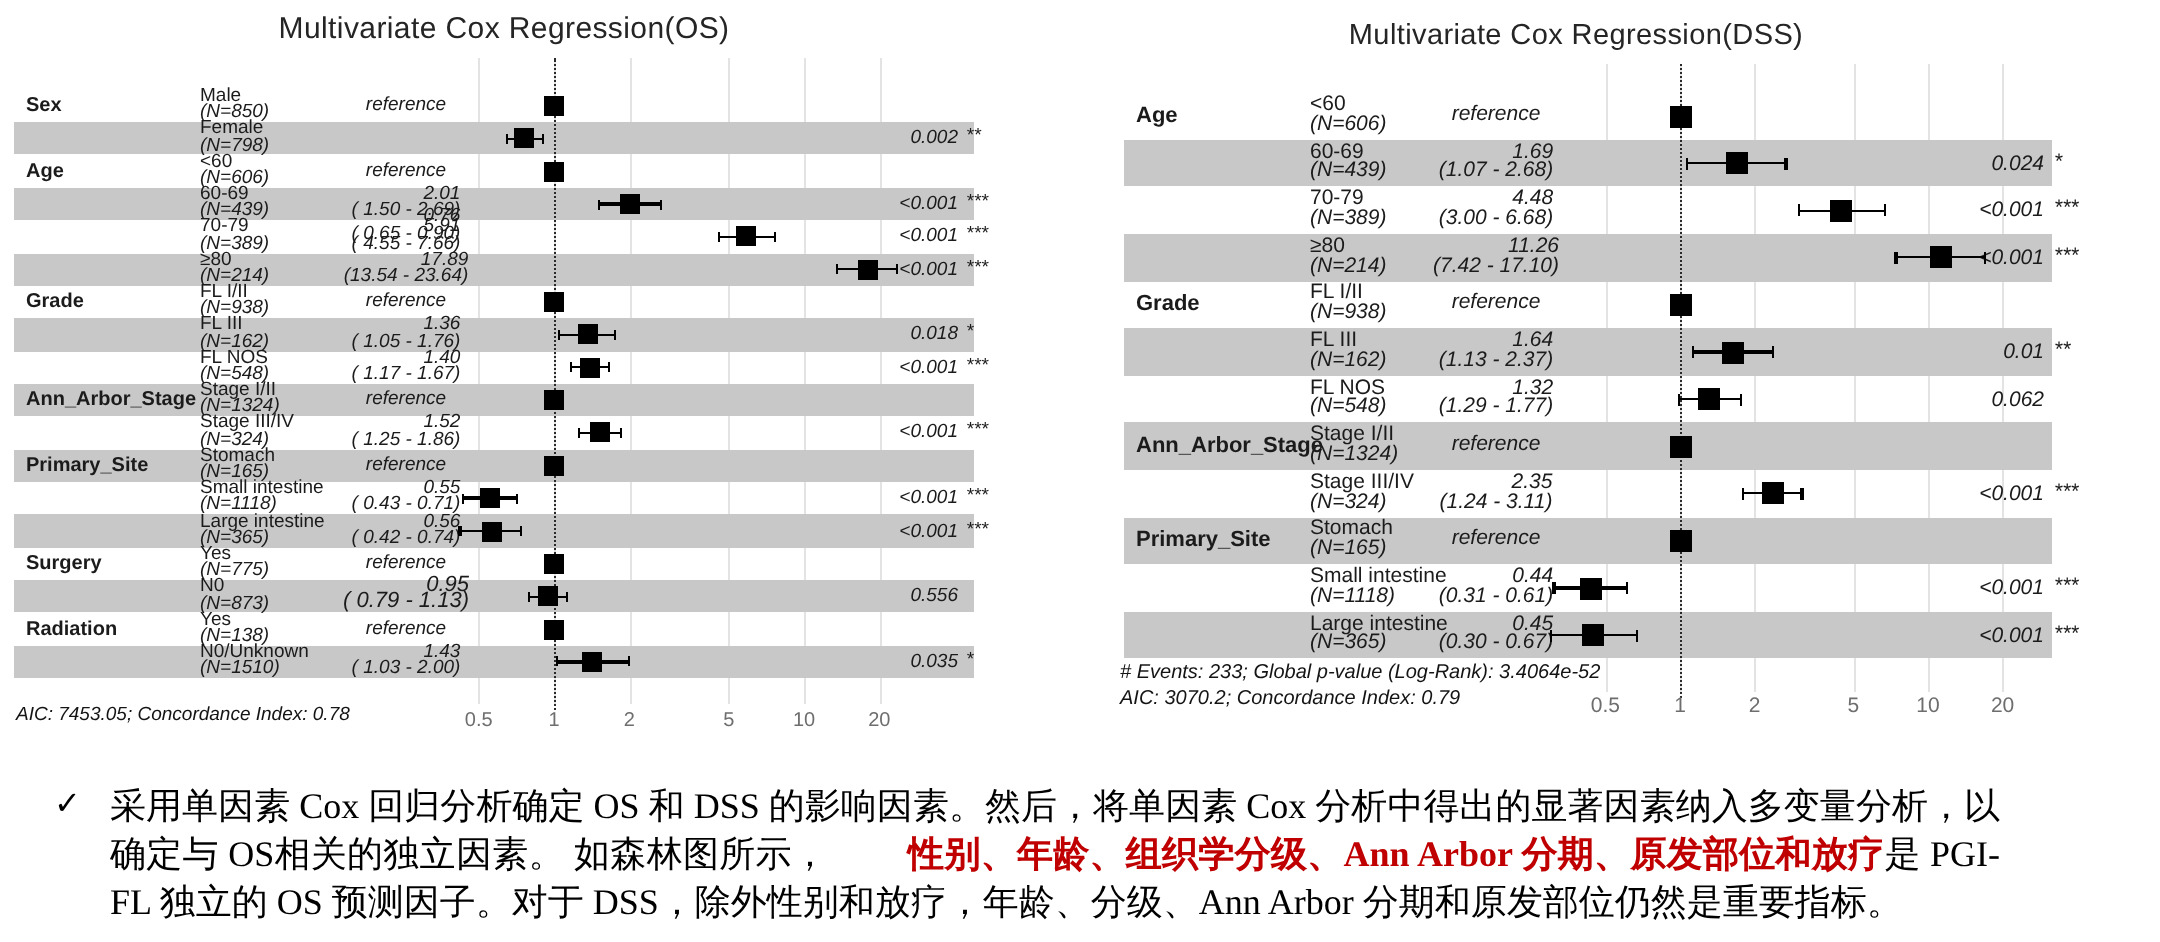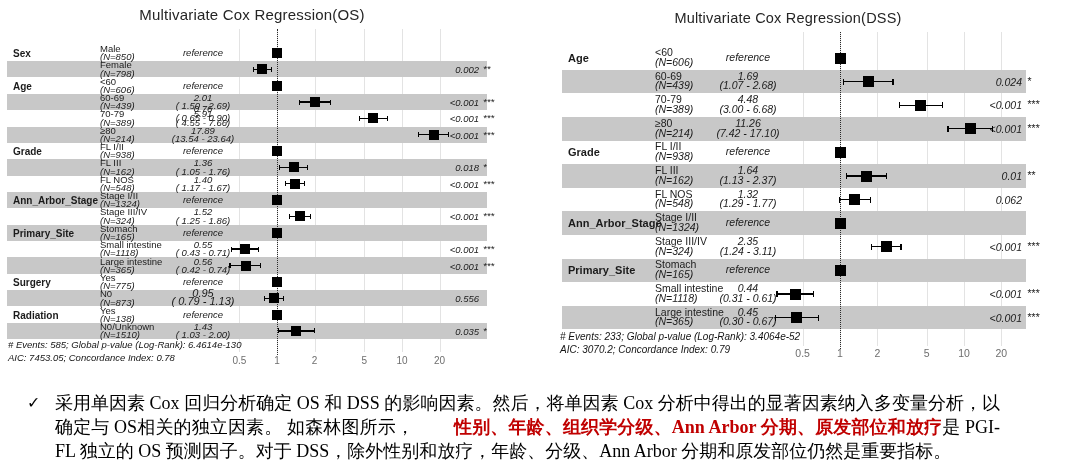--- a/index.html
+++ b/index.html
@@ -18,21 +18,21 @@
     font-weight:400; color:#252525; white-space:nowrap; letter-spacing:0.2px;
   }
   #panel-os  .ptitle { left:252px; top:6px;  font-size:15px; }
   #panel-dss .ptitle { left:248px; top:10px; font-size:14.5px; }
   .plotlayer { position:absolute; left:0; top:0; width:540px; height:378px; }
   .band    { position:absolute; background:#c8c8c8; }
   .gridline{ position:absolute; width:1px; background:#e3e3e3; }
   .refline { position:absolute; width:0; border-left:1px dotted #2a2a2a; }
   .cell    { position:absolute; white-space:nowrap; color:#1b1b1b; }
   .vcenter { transform:translateY(-50%); }
-  .ccenter { transform:translate(-50%,-50%); text-align:center; }
+  .ccenter { transform:translate(-50%,-50%); text-align:right; }
   .var     { font-weight:bold; }
   .ital    { font-style:italic; }
   .pcell   { text-align:right; font-style:italic; }
   .stars   { font-style:italic; }
   .whisk   { position:absolute; background:#000; }
   .sq      { position:absolute; background:#000; }
   .axis-lab{ position:absolute; transform:translateX(-50%); color:#6e6e6e; }
   .foot    { position:absolute; font-style:italic; color:#141414; white-space:nowrap; }
   #panel-os  .foot { left:8px;  font-size:9.5px; }
   #panel-os  .f1 { top:338.5px; }
@@ -290,21 +290,20 @@
         <div class="whisk" style="left: 313.929px; top: 328.425px; width: 1.2px; height: 5px; background: rgb(0, 0, 0);"></div>
         <div class="sq" style="left: 291.417px; top: 325.925px; width: 10px; height: 10px; background: rgb(0, 0, 0);"></div>
         <div class="axis-lab" style="left: 239.371px; top: 354.5px; font-size: 10px;">0.5</div>
         <div class="axis-lab" style="left: 277px; top: 354.5px; font-size: 10px;">1</div>
         <div class="axis-lab" style="left: 314.629px; top: 354.5px; font-size: 10px;">2</div>
         <div class="axis-lab" style="left: 364.371px; top: 354.5px; font-size: 10px;">5</div>
         <div class="axis-lab" style="left: 402px; top: 354.5px; font-size: 10px;">10</div>
         <div class="axis-lab" style="left: 439.629px; top: 354.5px; font-size: 10px;">20</div>
       </div>
     <h2 class="ptitle">Multivariate Cox Regression(OS)</h2>
-    <div class="foot f1"># Events: 585; Global p-value (Log-Rank): 6.4614e-130</div>
     <div class="foot f2">AIC: 7453.05; Concordance Index: 0.78</div>
   </section>
 
   <section class="panel" id="panel-dss">
     <div class="plotlayer">
         <div class="gridline" style="left: 262.672px; top: 32px; height: 314px;"></div>
         <div class="gridline" style="left: 300px; top: 32px; height: 314px;"></div>
         <div class="gridline" style="left: 337.328px; top: 32px; height: 314px;"></div>
         <div class="gridline" style="left: 386.672px; top: 32px; height: 314px;"></div>
         <div class="gridline" style="left: 424px; top: 32px; height: 314px;"></div>

